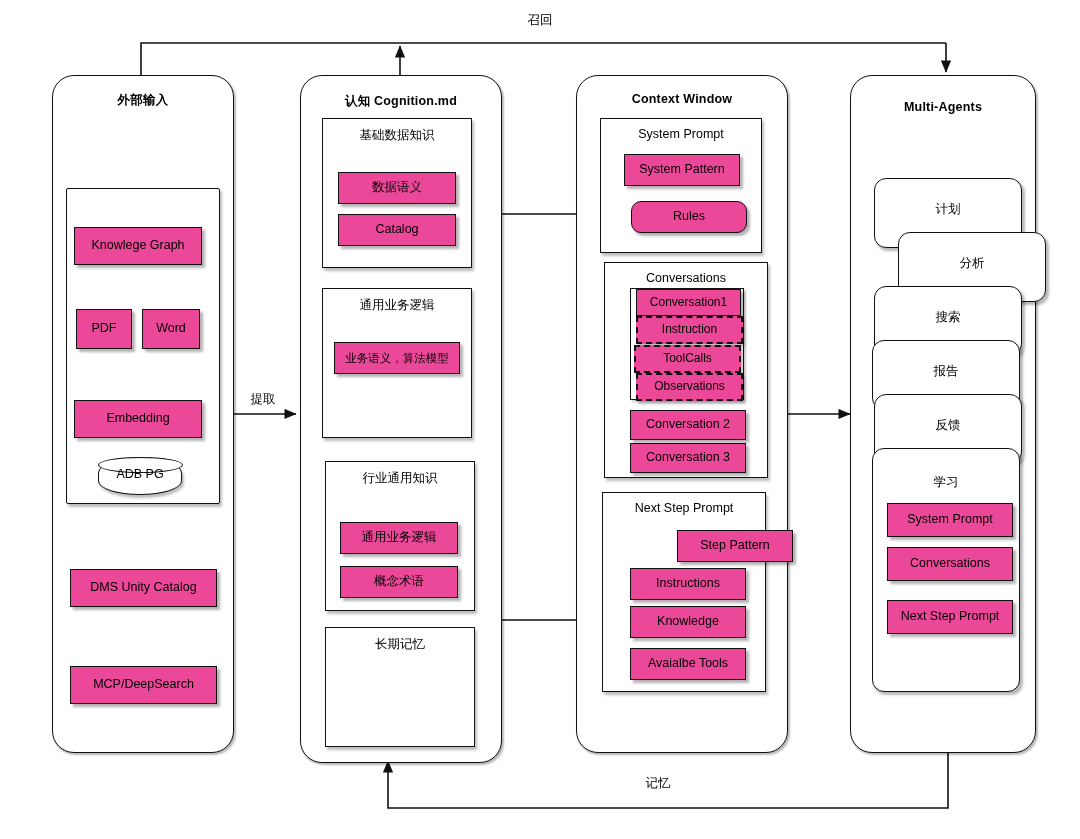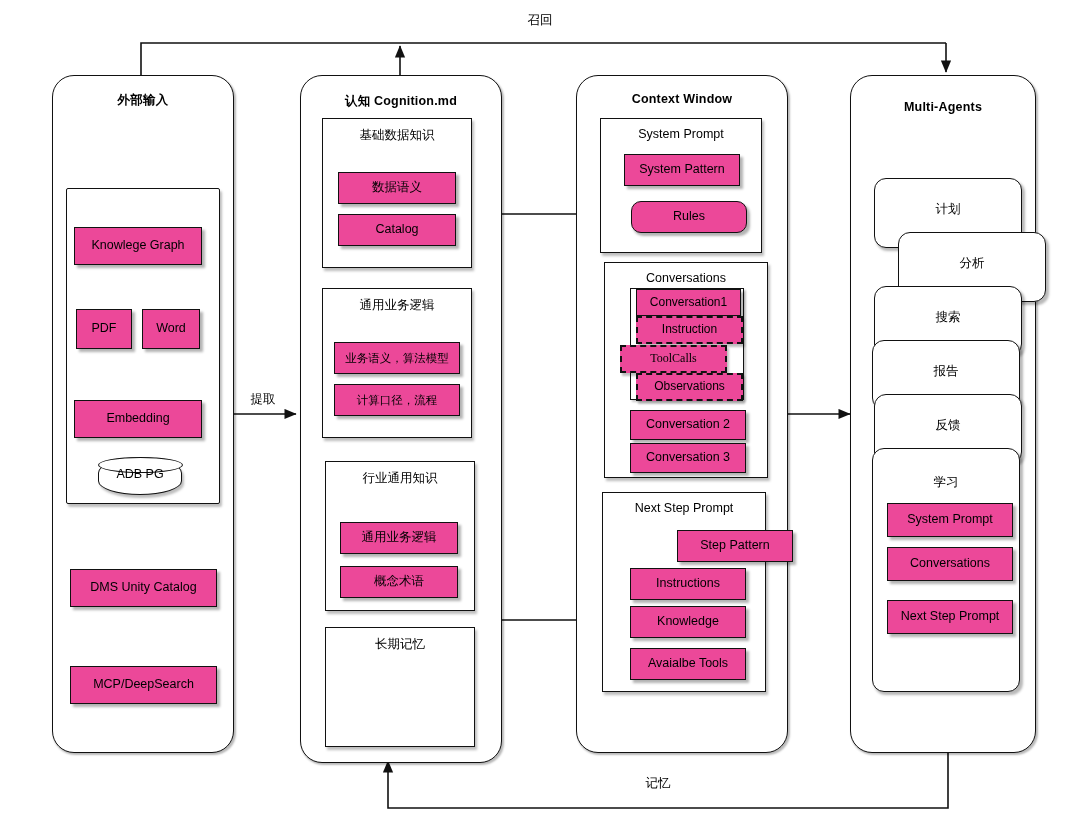--- a/index.html
+++ b/index.html
@@ -177,21 +177,20 @@
   <div class="grp" style="left:322px;top:118px;width:148px;height:148px;">
     <div class="grp-title">基础数据知识</div>
   </div>
   <div class="bx" style="left:338px;top:172px;width:116px;height:30px;">数据语义</div>
   <div class="bx" style="left:338px;top:214px;width:116px;height:30px;">Catalog</div>
 
   <div class="grp" style="left:322px;top:288px;width:148px;height:148px;">
     <div class="grp-title">通用业务逻辑</div>
   </div>
   <div class="bx" style="left:334px;top:342px;width:124px;height:30px;font-size:11.5px;">业务语义，算法模型</div>
-  <div class="bx" style="left:334px;top:384px;width:124px;height:30px;font-size:11.5px;">计算口径，流程</div>
 
   <div class="grp" style="left:325px;top:461px;width:148px;height:148px;">
     <div class="grp-title">行业通用知识</div>
   </div>
   <div class="bx" style="left:340px;top:522px;width:116px;height:30px;">通用业务逻辑</div>
   <div class="bx" style="left:340px;top:566px;width:116px;height:30px;">概念术语</div>
 
   <div class="grp" style="left:325px;top:627px;width:148px;height:118px;">
     <div class="grp-title">长期记忆</div>
   </div>
@@ -205,21 +204,21 @@
   </div>
   <div class="bx" style="left:624px;top:154px;width:114px;height:30px;">System Pattern</div>
   <div class="bx" style="left:631px;top:201px;width:114px;height:30px;border-radius:10px;">Rules</div>
 
   <div class="grp" style="left:604px;top:262px;width:162px;height:214px;">
     <div class="grp-title">Conversations</div>
   </div>
   <div class="grp" style="left:630px;top:288px;width:112px;height:110px;box-shadow:1.5px 2px 2px rgba(0,0,0,.22);"></div>
   <div class="bx" style="left:636px;top:289px;width:103px;height:25px;font-size:12px;">Conversation1</div>
   <div class="bx dashed" style="left:636px;top:316px;width:103px;height:24px;font-size:12px;">Instruction</div>
-  <div class="bx dashed" style="left:620px;top:345px;width:103px;height:24px;font-size:12px;font-family:Liberation Serif, serif;">ToolCalls</div>
+  <div class="bx dashed" style="left:634px;top:345px;width:103px;height:24px;font-size:12px;">ToolCalls</div>
   <div class="bx dashed" style="left:636px;top:373px;width:103px;height:24px;font-size:12px;">Observations</div>
   <div class="bx" style="left:630px;top:410px;width:114px;height:28px;">Conversation 2</div>
   <div class="bx" style="left:630px;top:443px;width:114px;height:28px;">Conversation 3</div>
 
   <div class="grp" style="left:602px;top:492px;width:162px;height:198px;">
     <div class="grp-title">Next Step Prompt</div>
   </div>
   <div class="bx" style="left:630px;top:530px;width:114px;height:30px;margin-left:47px;">Step Pattern</div>
   <div class="bx" style="left:630px;top:568px;width:114px;height:30px;">Instructions</div>
   <div class="bx" style="left:630px;top:606px;width:114px;height:30px;">Knowledge</div>

